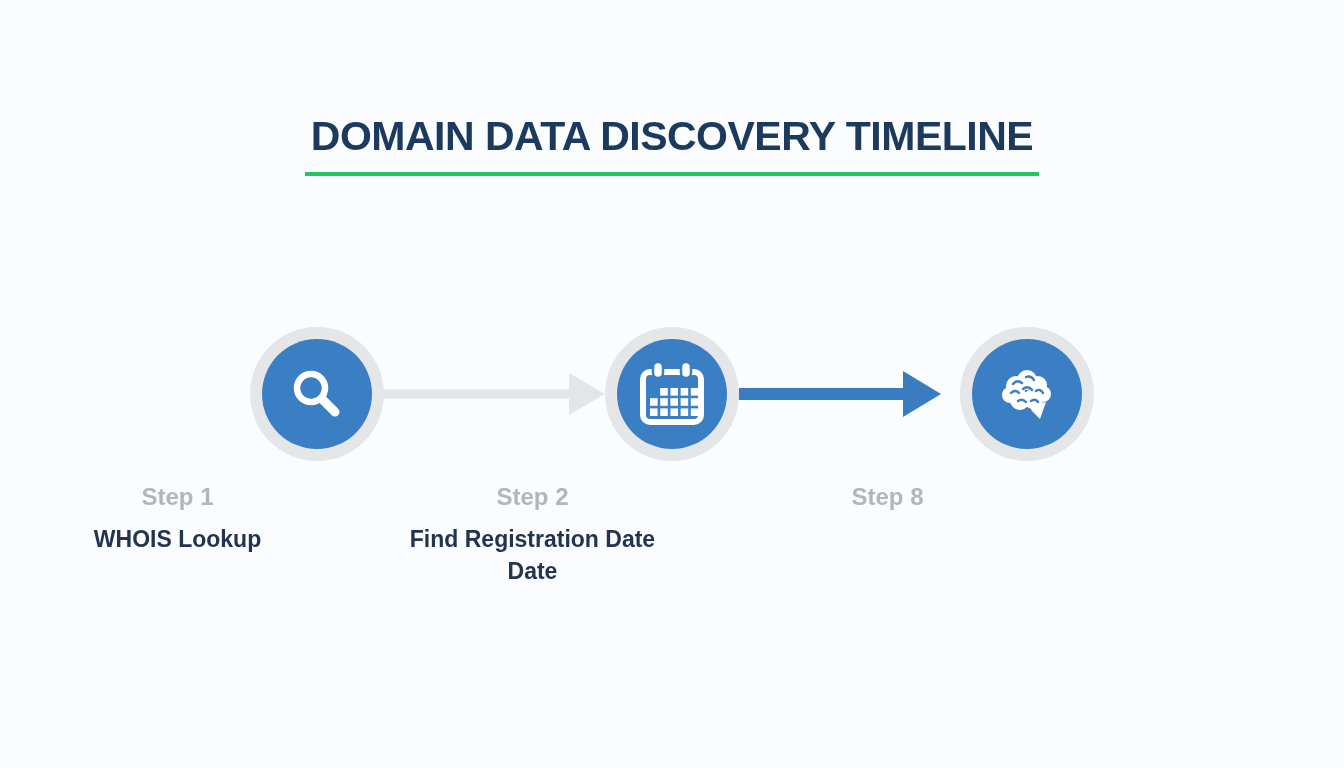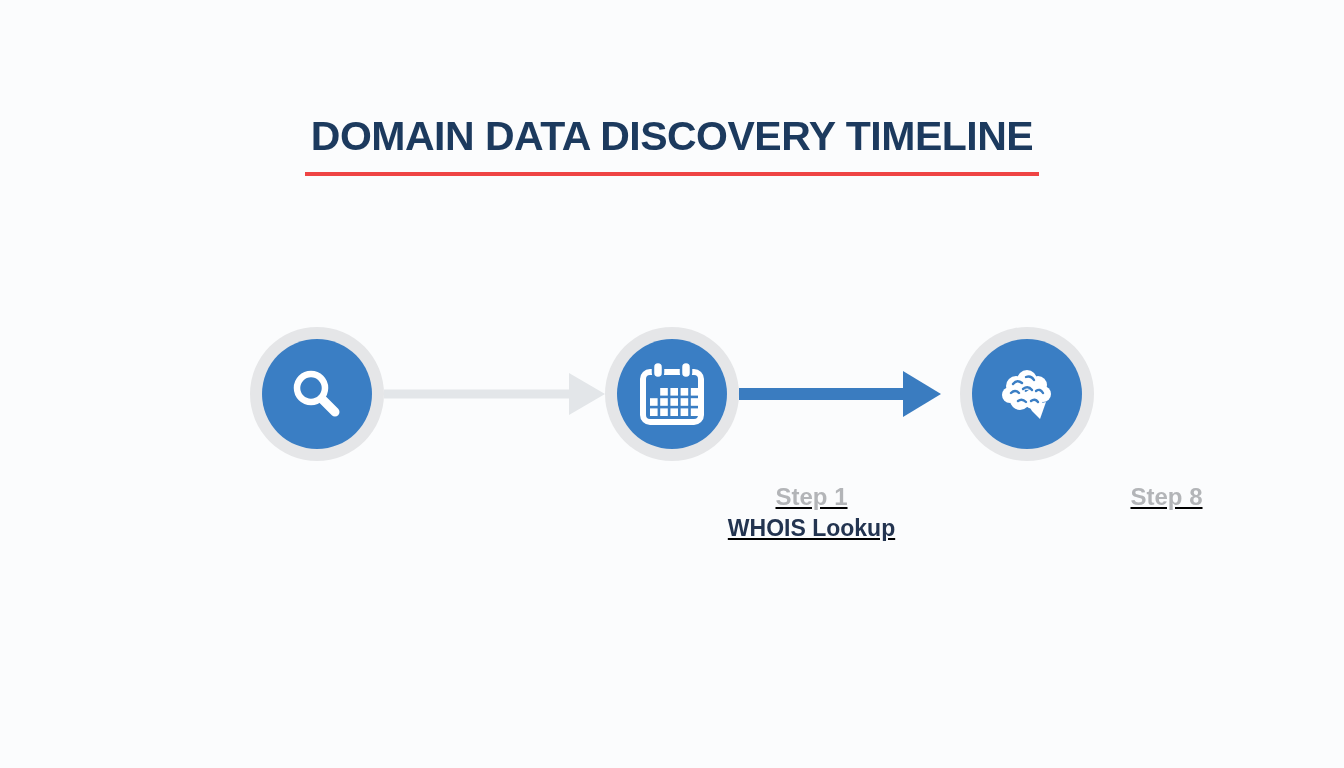--- a/index.html
+++ b/index.html
@@ -18,21 +18,21 @@
     width: 1344px;
     height: 768px;
   }
   
   .header {
     text-align: center;
     padding-top: 114px;
   }
   .title-wrap {
     display: inline-block;
-    border-bottom: 4px solid #ef4444;
+    border-bottom: 4px solid #22c55e;
     padding: 0 6px 13px 6px;
   }
   .page-title {
     margin: 0;
     font-size: 41px;
     line-height: 1.1;
     font-weight: bold;
     letter-spacing: -0.5px;
     color: #1c3a5e;
     white-space: nowrap;
@@ -67,36 +67,35 @@
     width: 221px;
     height: 134px;
     display: flex;
     align-items: center;
     flex: 0 0 auto;
   }
   
   .labels-row {
     margin-top: 22px;
     display: flex;
-    justify-content: flex-end;
-    text-decoration: underline;
+    justify-content: flex-start;
   }
   .label-col {
     width: 355px;
     text-align: center;
     flex: 0 0 auto;
   }
   .step-label {
     font-size: 24px;
     font-weight: bold;
     color: #b3b5b8;
     line-height: 28px;
   }
   .step-title {
-    margin-top: 1px;
+    margin-top: 12px;
     font-size: 23px;
     font-weight: bold;
     color: #233450;
     line-height: 32px;
     white-space: pre-line;
   }
 </style>
 </head>
 <body>
 
@@ -187,17 +186,22 @@
     </div>
 
   </div>
 
   <div class="labels-row">
     <div class="label-col">
       <div class="step-label">Step 1</div>
       <div class="step-title">WHOIS Lookup</div>
     </div>
     <div class="label-col">
+      <div class="step-label">Step 2</div>
+      <div class="step-title">Find Registration Date
+Date</div>
+    </div>
+    <div class="label-col">
       <div class="step-label">Step 8</div>
     </div>
   </div>
 
 </div>
 
 </body></html>

